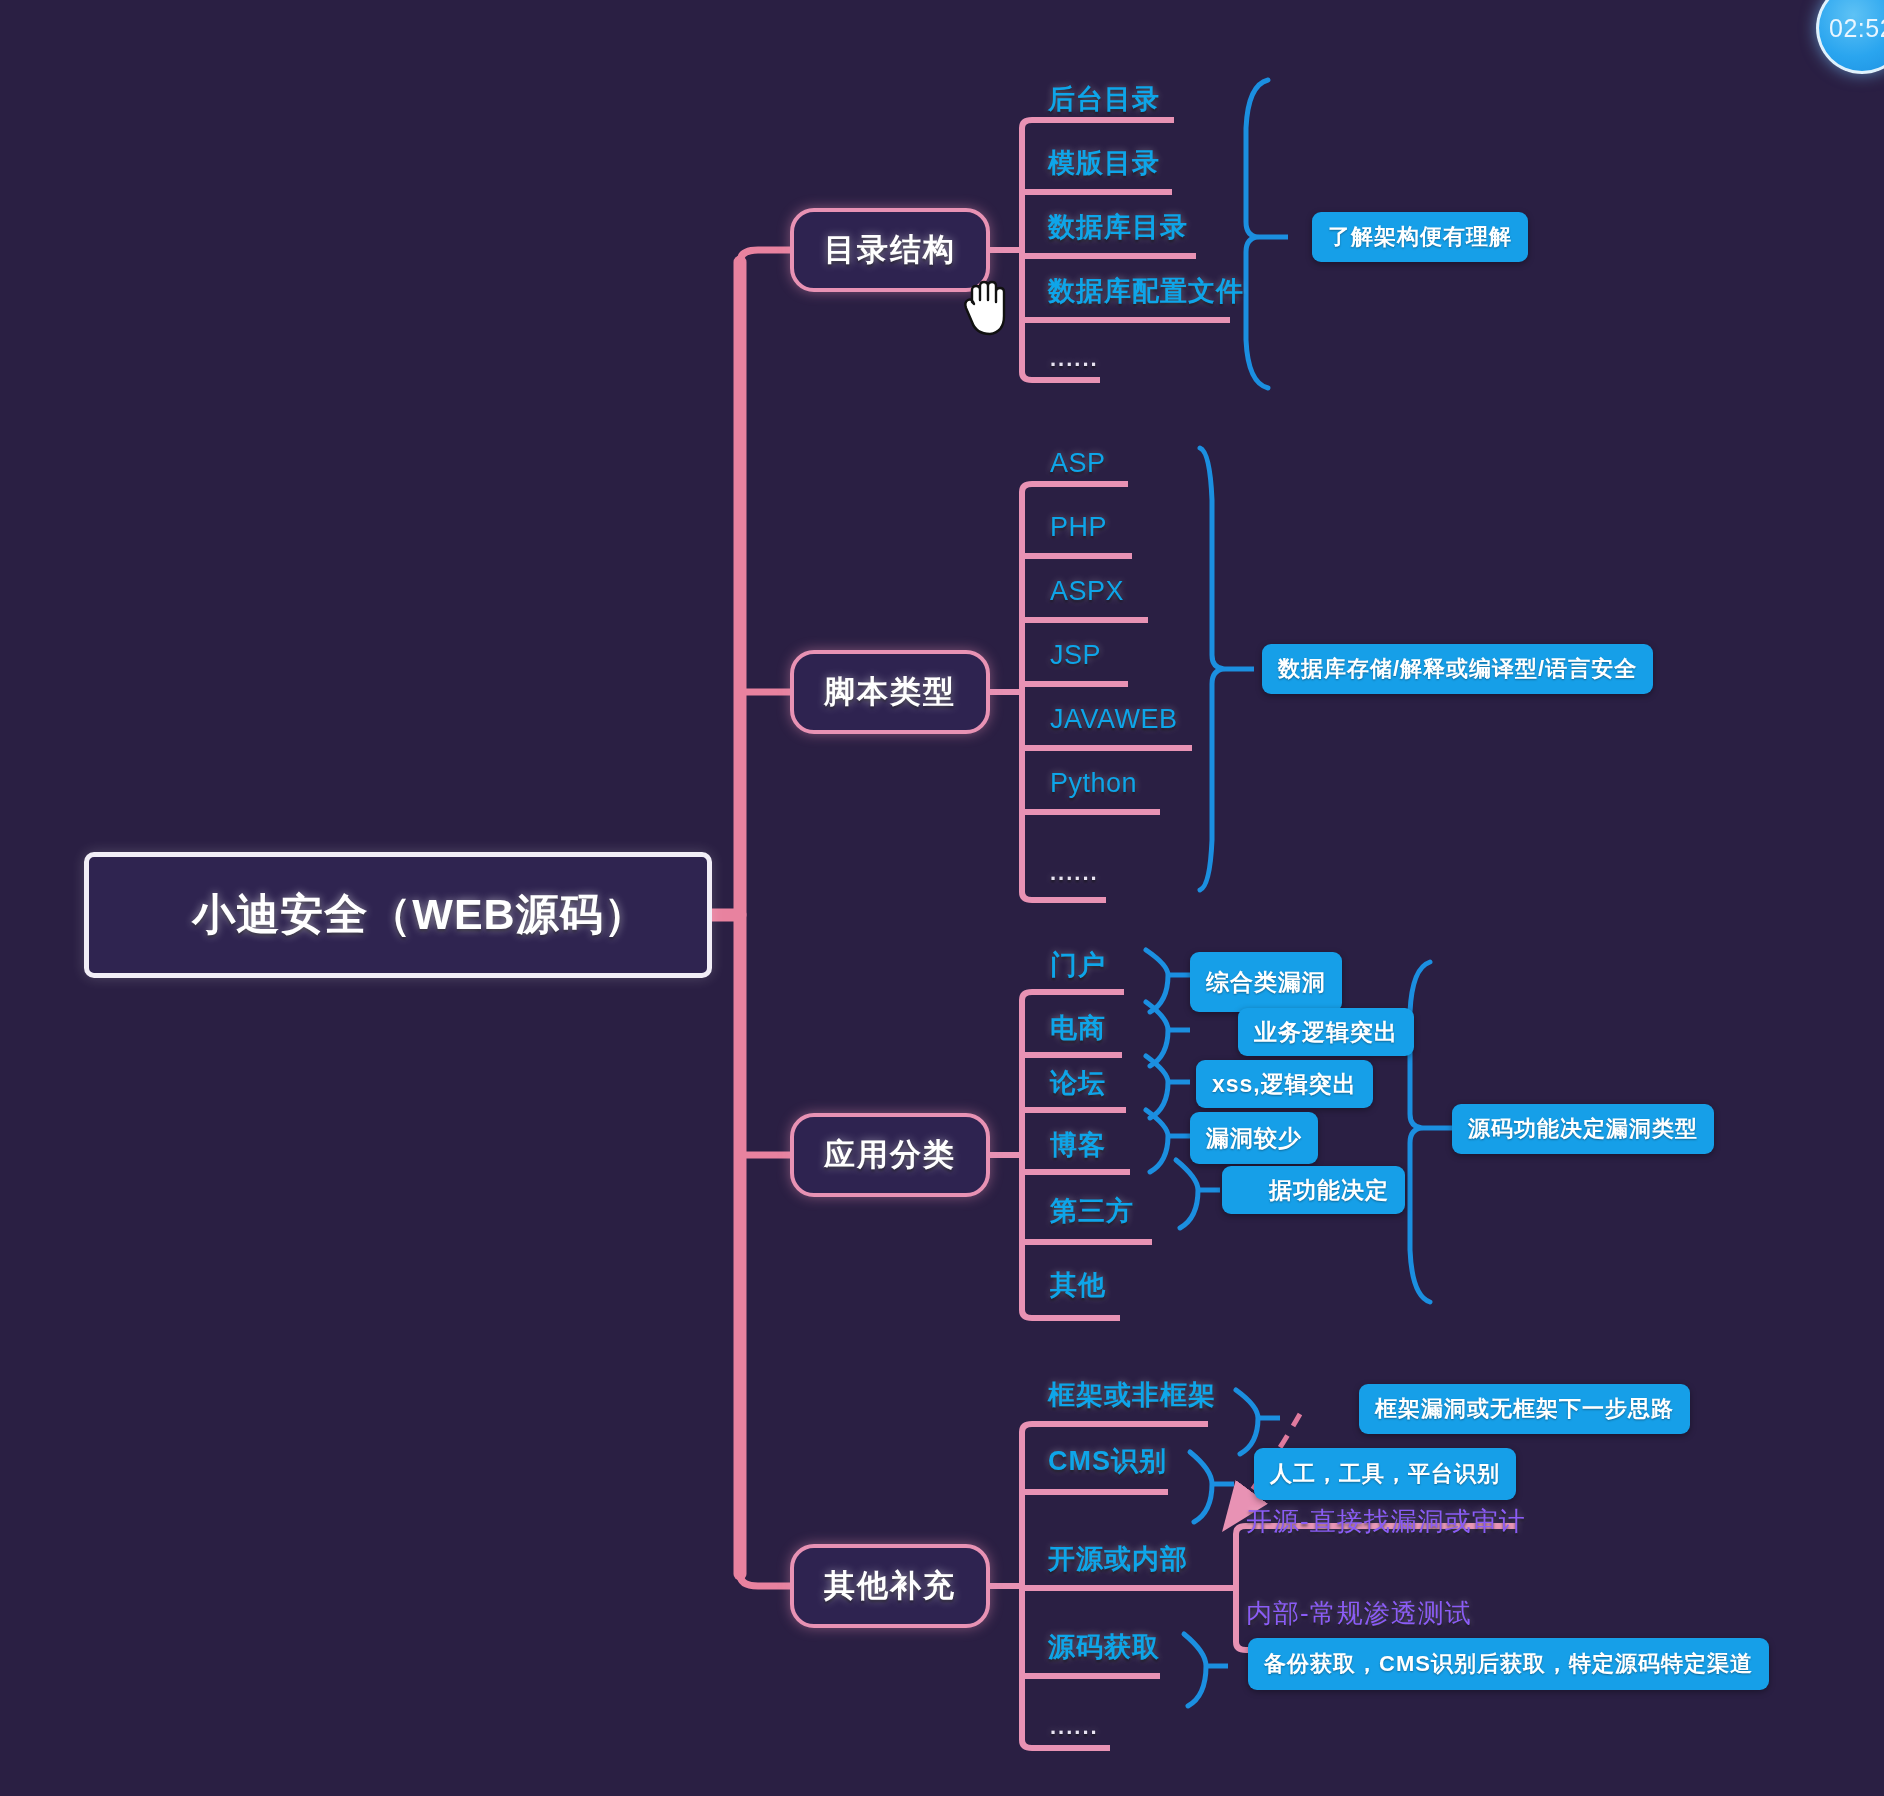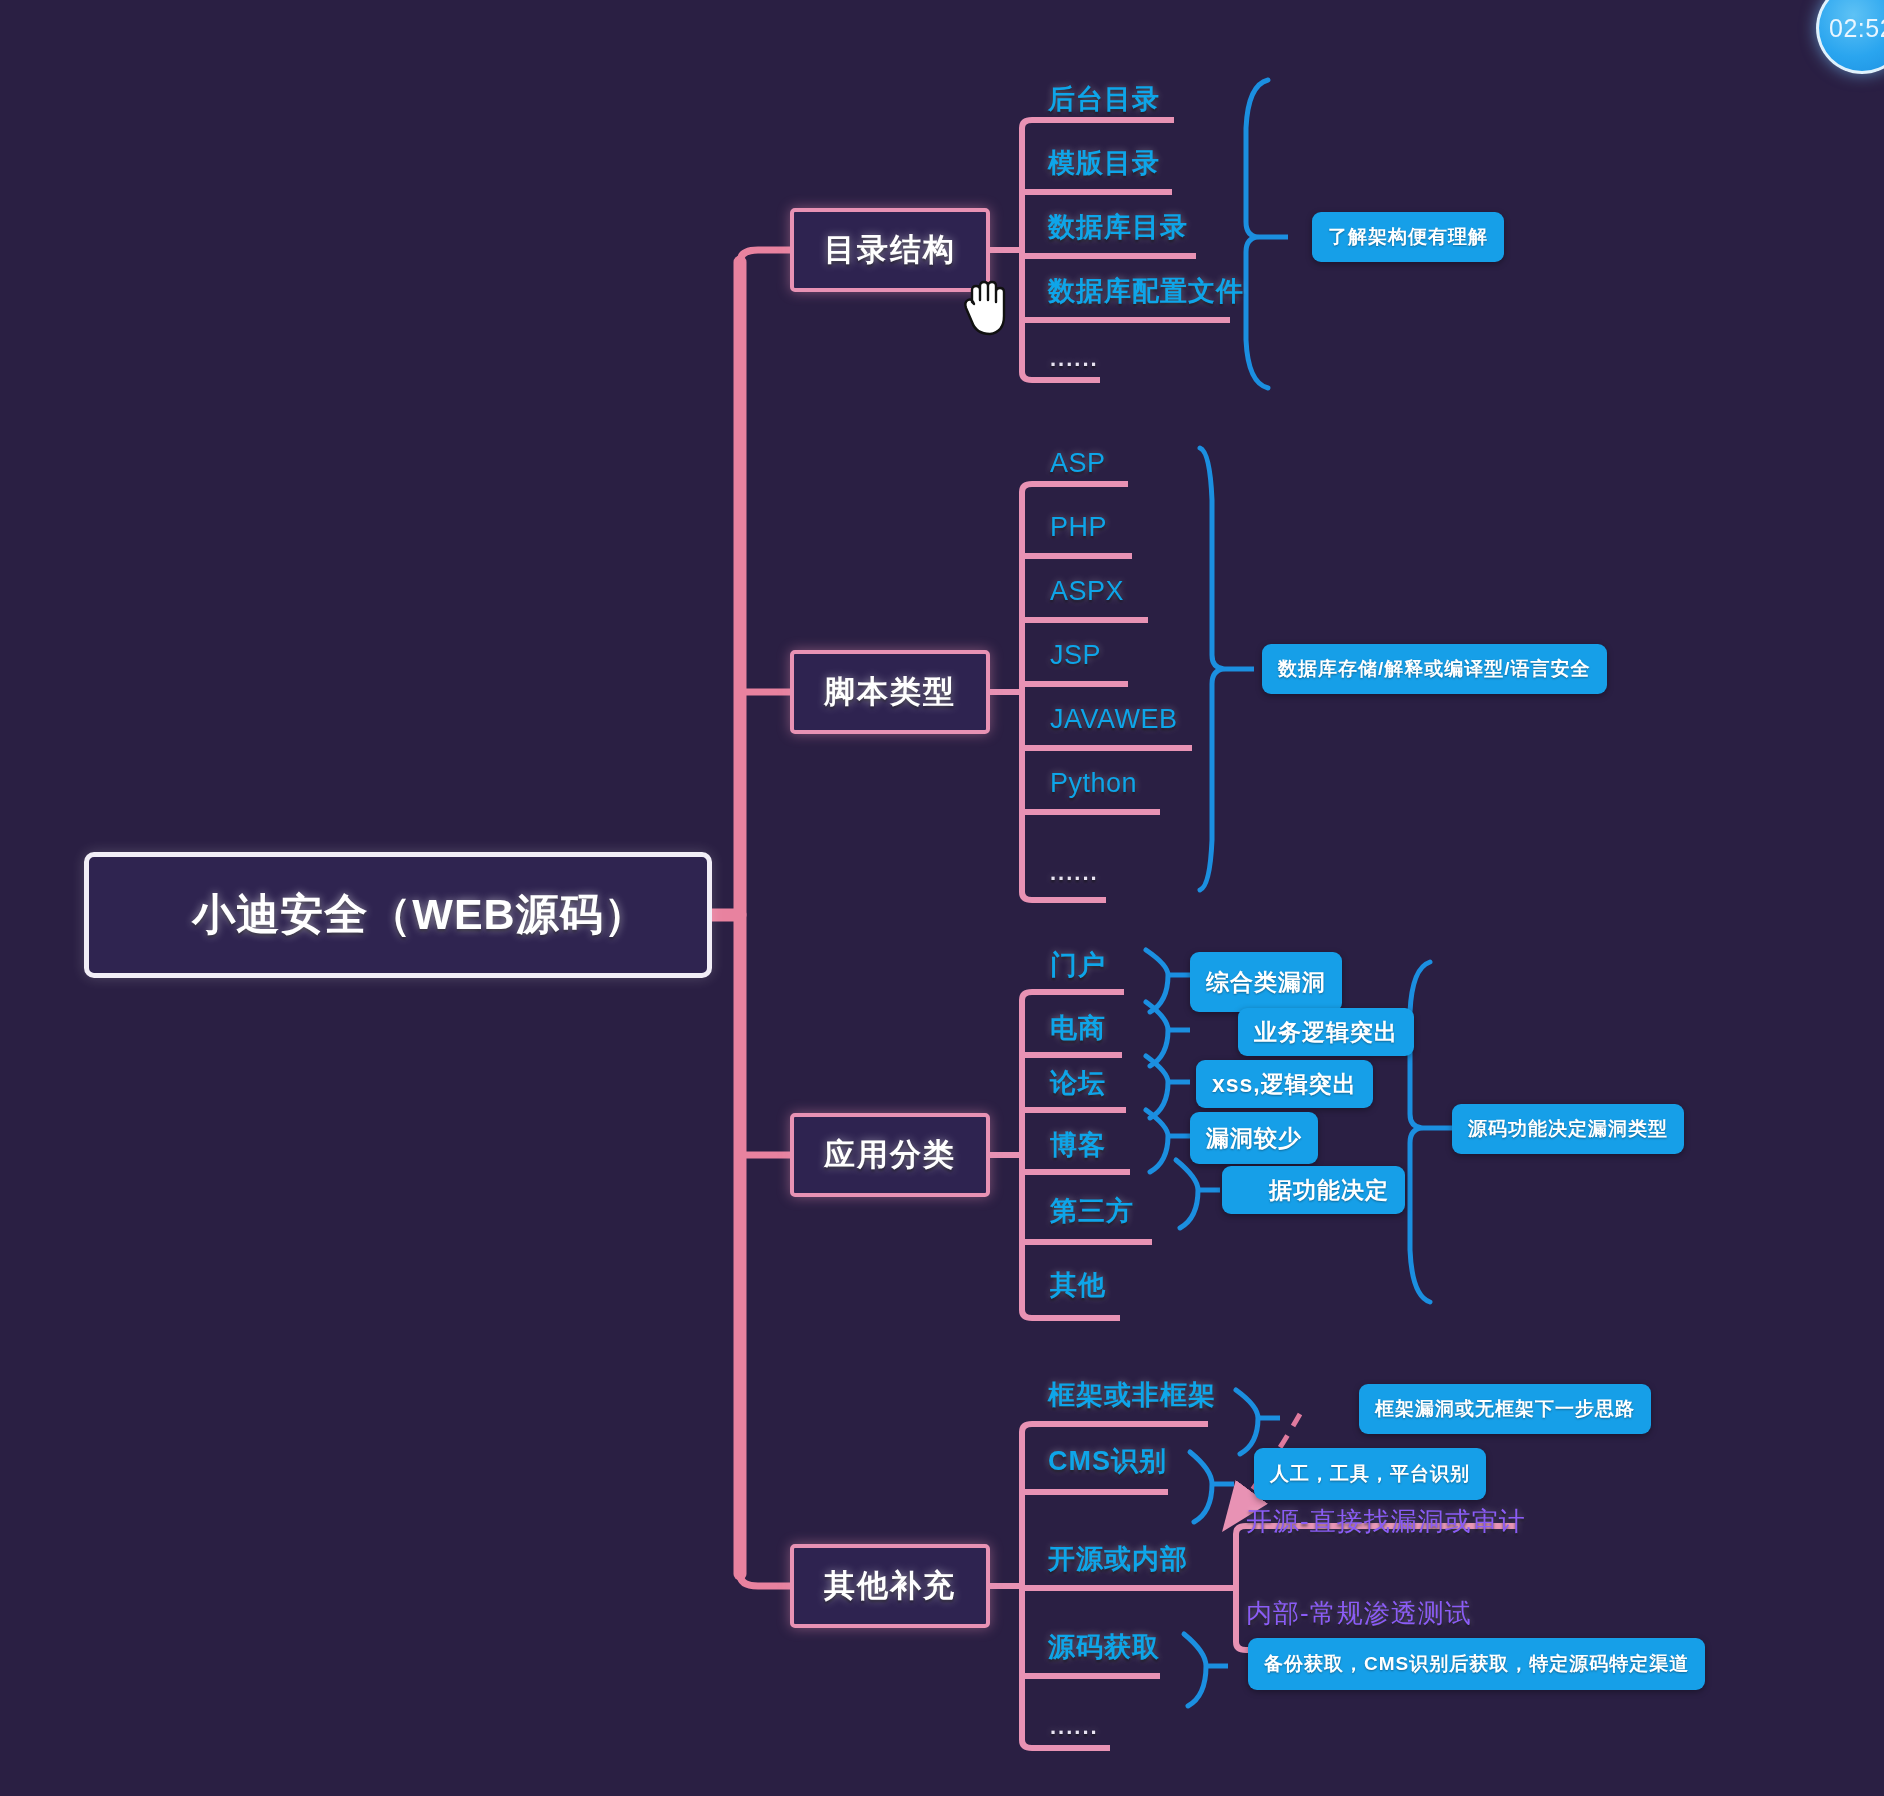--- a/index.html
+++ b/index.html
@@ -34,21 +34,21 @@
     font-weight: bold;
     letter-spacing: 1px;
     text-shadow: 0 0 9px rgba(255,255,255,0.55), 0 2px 3px rgba(0,0,0,0.6);
   }
 
   
   .branch-node {
     position: absolute;
     width: 200px; height: 84px;
     border: 4px solid #e892b4;
-    border-radius: 5px;
+    border-radius: 24px;
     background: #2e2350;
     display: flex; align-items: center; justify-content: center;
     box-shadow: 0 0 13px rgba(232,146,180,0.45);
   }
   .branch-node span {
     color: #ffffff;
     font-size: 31px;
     font-weight: bold;
     letter-spacing: 2px;
     text-shadow: 0 0 8px rgba(255,255,255,0.5), 0 2px 3px rgba(0,0,0,0.65);
@@ -71,21 +71,21 @@
   .pill {
     position: absolute;
     background: #169fe8;
     border-radius: 9px;
     display: flex; align-items: center; justify-content: center;
     padding: 0 16px;
     box-shadow: 0 2px 6px rgba(0,0,0,0.35);
   }
   .pill span {
     color: #ffffff;
-    font-size: 19px;
+    font-size: 22px;
     font-weight: bold;
     letter-spacing: 1px;
     white-space: nowrap;
     text-shadow: 0 1px 2px rgba(0,0,0,0.35);
   }
   .pill.small span { font-size: 23px; }
 
   
   .note {
     position: absolute;

